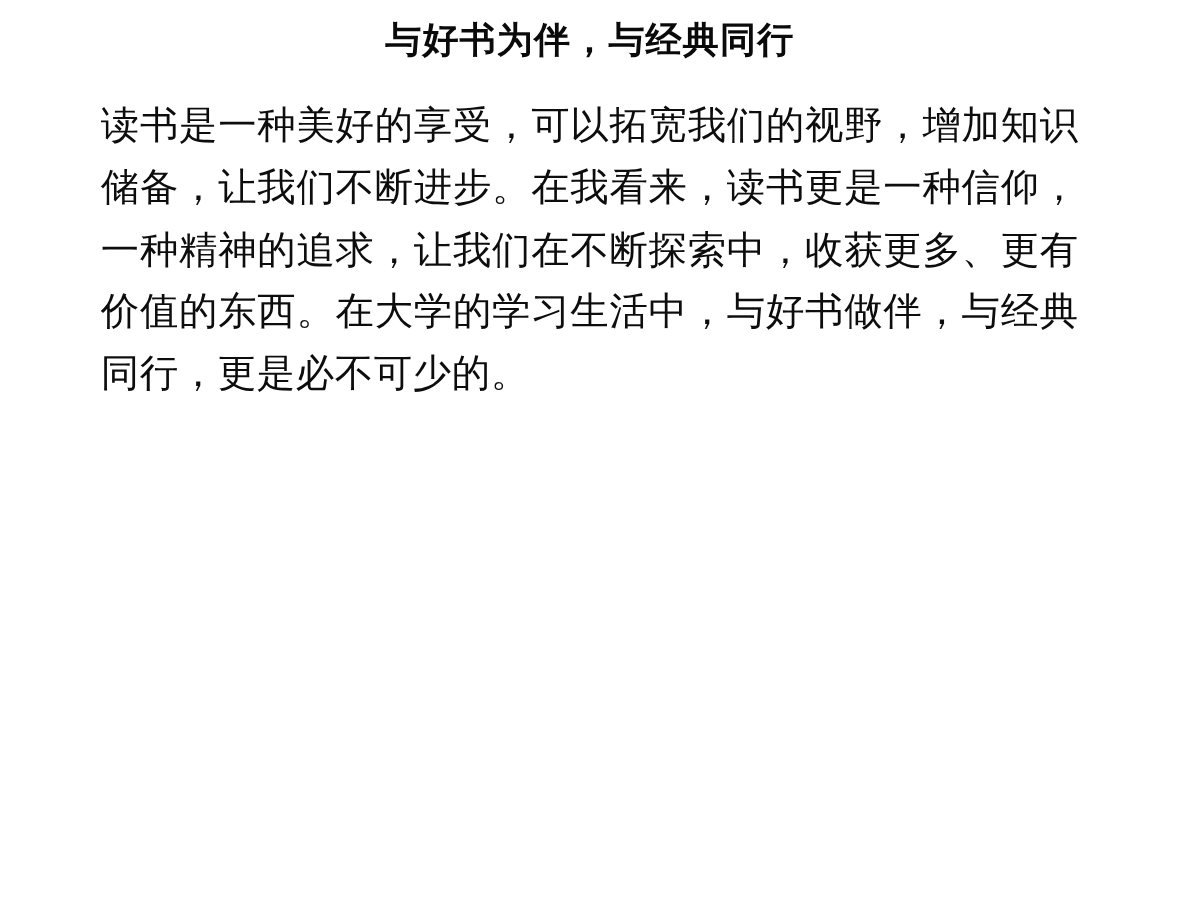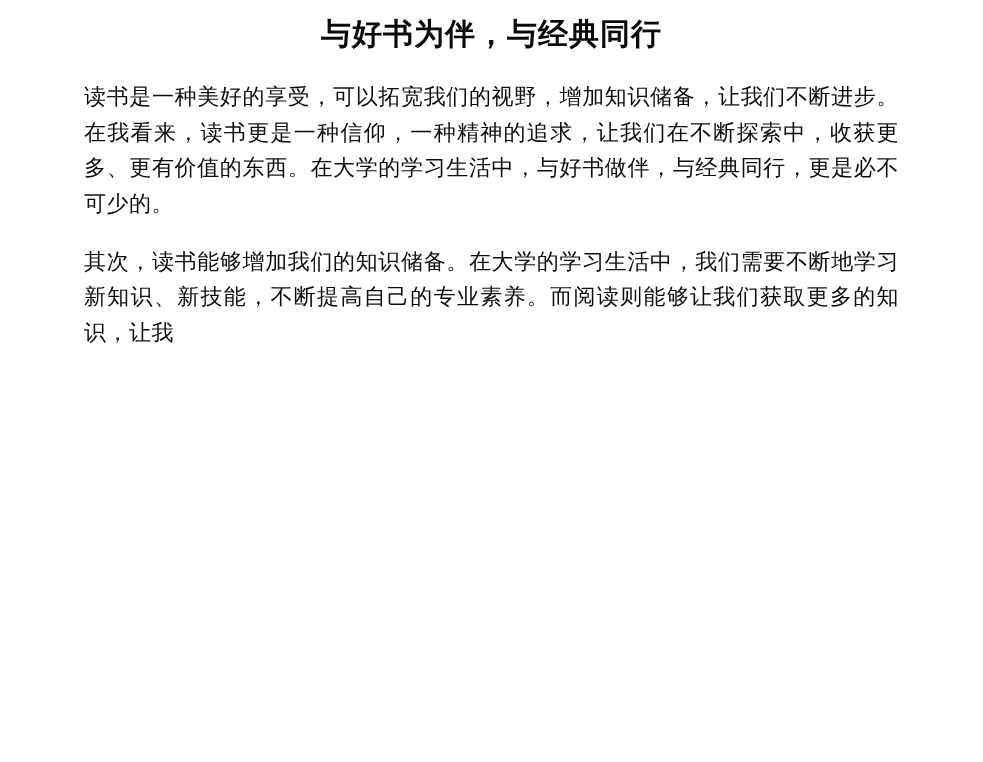--- a/index.html
+++ b/index.html
@@ -24,32 +24,31 @@
   .doc-title {
     font-size: 30px;
     font-weight: bold;
     text-align: center;
     letter-spacing: 1px;
     line-height: 1.3;
     margin: 4px 0 26px 0;
     color: #0a0a0a;
   }
   .para {
-    font-size: 22px;
+    font-size: 32px;
     line-height: 1.62;
     text-align: justify;
     text-justify: inter-ideograph;
     margin: 0 0 22px 0;
     color: #0d0d0d;
     letter-spacing: 0.5px;
   }
   .para:last-child {
     margin-bottom: 0;
   }
 </style>
 </head>
 <body>
 
 <div class="page">
   <h1 class="doc-title">与好书为伴，与经典同行</h1>
   <p class="para">读书是一种美好的享受，可以拓宽我们的视野，增加知识储备，让我们不断进步。在我看来，读书更是一种信仰，一种精神的追求，让我们在不断探索中，收获更多、更有价值的东西。在大学的学习生活中，与好书做伴，与经典同行，更是必不可少的。</p>
-  <p class="para">其次，读书能够增加我们的知识储备。在大学的学习生活中，我们需要不断地学习新知识、新技能，不断提高自己的专业素养。而阅读则能够让我们获取更多的知识，让我</p>
 </div>
 
 </body></html>

